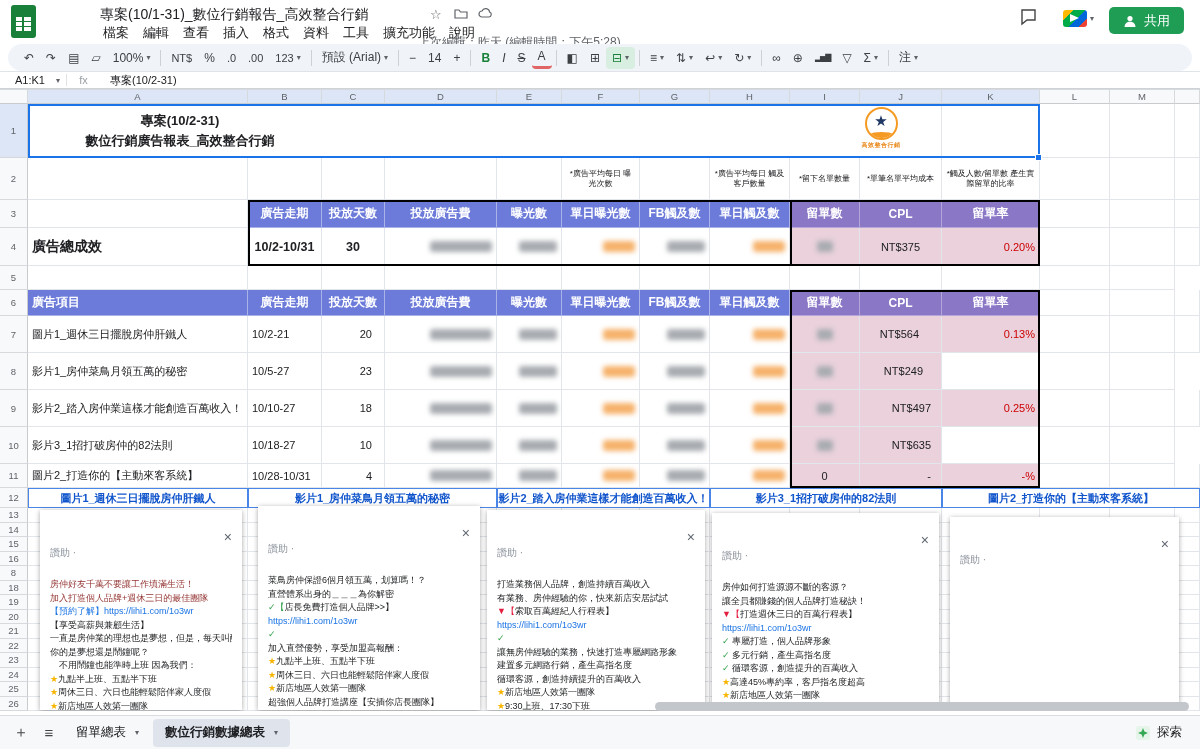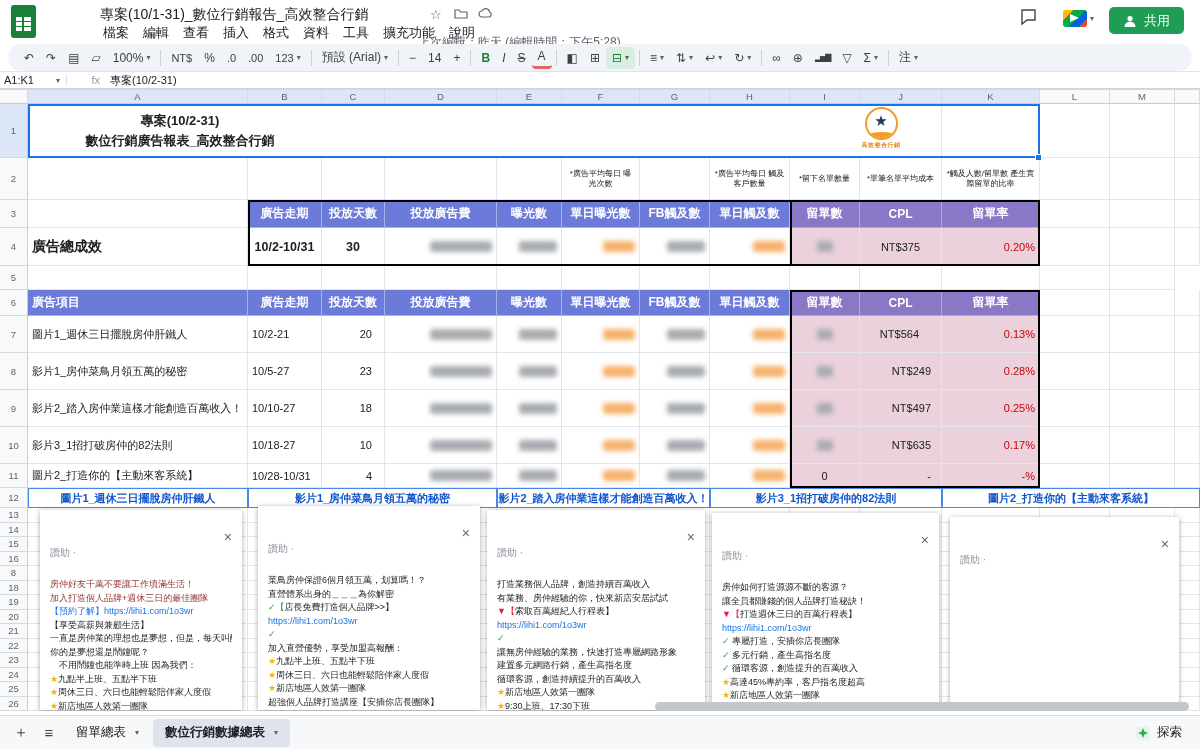--- a/index.html
+++ b/index.html
@@ -27,22 +27,22 @@
     display:flex;align-items:center;padding:0 10px;color:#3c4043;font-size:12px;white-space:nowrap}
   .ti{padding:0 6px;display:inline-flex;align-items:center;height:22px;border-radius:4px}
   .sep{width:1px;height:16px;background:#cdd1d6;margin:0 4px}
   .caret{font-size:8px;color:#5f6368;margin-left:3px}
   .ti.bold-on{color:#188038;font-weight:bold}
   .ti.hl{background:#d8eee0;color:#188038}
   .tclr{border-bottom:3px solid #e06666;line-height:12px}
   .small-ic{font-size:11px}
   
   #formula{position:absolute;left:0;top:71px;width:1200px;height:18px;border-top:1px solid #e0e3e7;border-bottom:1px solid #cfd3d8;display:flex;align-items:center;background:#fff}
-  #name-box{width:66px;padding-left:4px;font-size:11px;color:#202124;display:flex;align-items:center;justify-content:space-between;padding-right:6px}
-  #fx{width:34px;text-align:right;color:#9aa0a6;font-size:11px;border-left:1px solid #e0e3e7}
+  #name-box{width:66px;padding-left:15px;font-size:11px;color:#202124;display:flex;align-items:center;justify-content:space-between;padding-right:6px}
+  #fx{width:34px;text-align:center;color:#9aa0a6;font-size:11px;border-left:1px solid #e0e3e7}
   #formula-value{padding-left:10px;font-size:11px}
   
   :root{--cols:28px 220px 74px 63px 112px 65px 78px 70px 80px 70px 82px 98px 70px 65px 25px}
   #colheaders{position:absolute;left:0;top:89px;width:1200px;height:15px;display:grid;grid-template-columns:var(--cols)}
   .ch{background:#f8f9fa;border-right:1px solid #d7dadd;border-bottom:1px solid #c9cccf;border-top:1px solid #d7dadd;
     font-size:9.5px;color:#5f6368;display:flex;align-items:center;justify-content:center}
   .ch.sel{background:#dce6f6}
   #grid{position:absolute;left:0;top:104px;width:1200px;height:607px;overflow:hidden;background:#fff}
   .row{display:grid;grid-template-columns:var(--cols)}
   .rn{background:#f8f9fa;border-right:1px solid #c9cccf;border-bottom:1px solid #d7dadd;font-size:9.5px;color:#5f6368;
@@ -414,22 +414,21 @@
       </div>
     <div class="c a-r">
         <span class="blob g w40"></span>
       </div>
     <div class="c a-r">
         <span class="blob o w34"></span>
       </div>
     <div class="c pink a-c">
         <span class="blob g w18"></span>
       </div>
-    <div class="c pink a-r" style="padding-right:10px">NT$249</div>
-    <div class="c pink a-r red">0.28%</div>
+    <div class="c pink a-r" style="padding-right:18px">NT$249</div>
     <div class="c"></div>
     <div class="c"></div>
     <div class="c"></div>
   </div>
 
   <div class="row" style="height:37px">
     <div class="rn">9</div>
     <div class="c">影片2_踏入房仲業這樣才能創造百萬收入！</div>
     <div class="c">10/10-27</div>
     <div class="c a-r" style="padding-right:12px">18</div>
@@ -475,21 +474,20 @@
     <div class="c a-r">
         <span class="blob g w40"></span>
       </div>
     <div class="c a-r">
         <span class="blob o w34"></span>
       </div>
     <div class="c pink a-c">
         <span class="blob g w18"></span>
       </div>
     <div class="c pink a-r" style="padding-right:10px">NT$635</div>
-    <div class="c pink a-r red">0.17%</div>
     <div class="c"></div>
     <div class="c"></div>
     <div class="c"></div>
   </div>
 
   <div class="row" style="height:24px">
     <div class="rn">11</div>
     <div class="c">圖片2_打造你的【主動來客系統】</div>
     <div class="c">10/28-10/31</div>
     <div class="c a-r" style="padding-right:12px">4</div>
@@ -823,21 +821,21 @@
       </div>
   </div>
   <div class="card" style="left:712px;top:409px;width:227px;height:197px">
     <span class="card-x">×</span>
     <div class="sponsor">讚助 ·</div>
     <div class="ad-body">
         <div class="al ">房仲如何打造源源不斷的客源？</div>
         <div class="al ">讓全員都賺錢的個人品牌打造秘訣！</div>
         <div class="al down">▼【打造週休三日的百萬行程表】</div>
         <div class="al link">https://lihi1.com/1o3wr</div>
-        <div class="al check">✓ 專屬打造，安插你店長團隊</div>
+        <div class="al check">✓ 專屬打造，個人品牌形象</div>
         <div class="al check">✓ 多元行銷，產生高指名度</div>
         <div class="al check">✓ 循環客源，創造提升的百萬收入</div>
         <div class="al star">★高達45%專約率，客戶指名度超高</div>
         <div class="al star">★新店地區人效第一團隊</div>
         <div class="al ">9:30上班、每月多放6天以上月休假</div>
       </div>
   </div>
   <div class="card card5" style="left:950px;top:413px;width:229px;height:193px">
     <span class="card-x">×</span>
     <div class="sponsor">讚助 ·</div>

